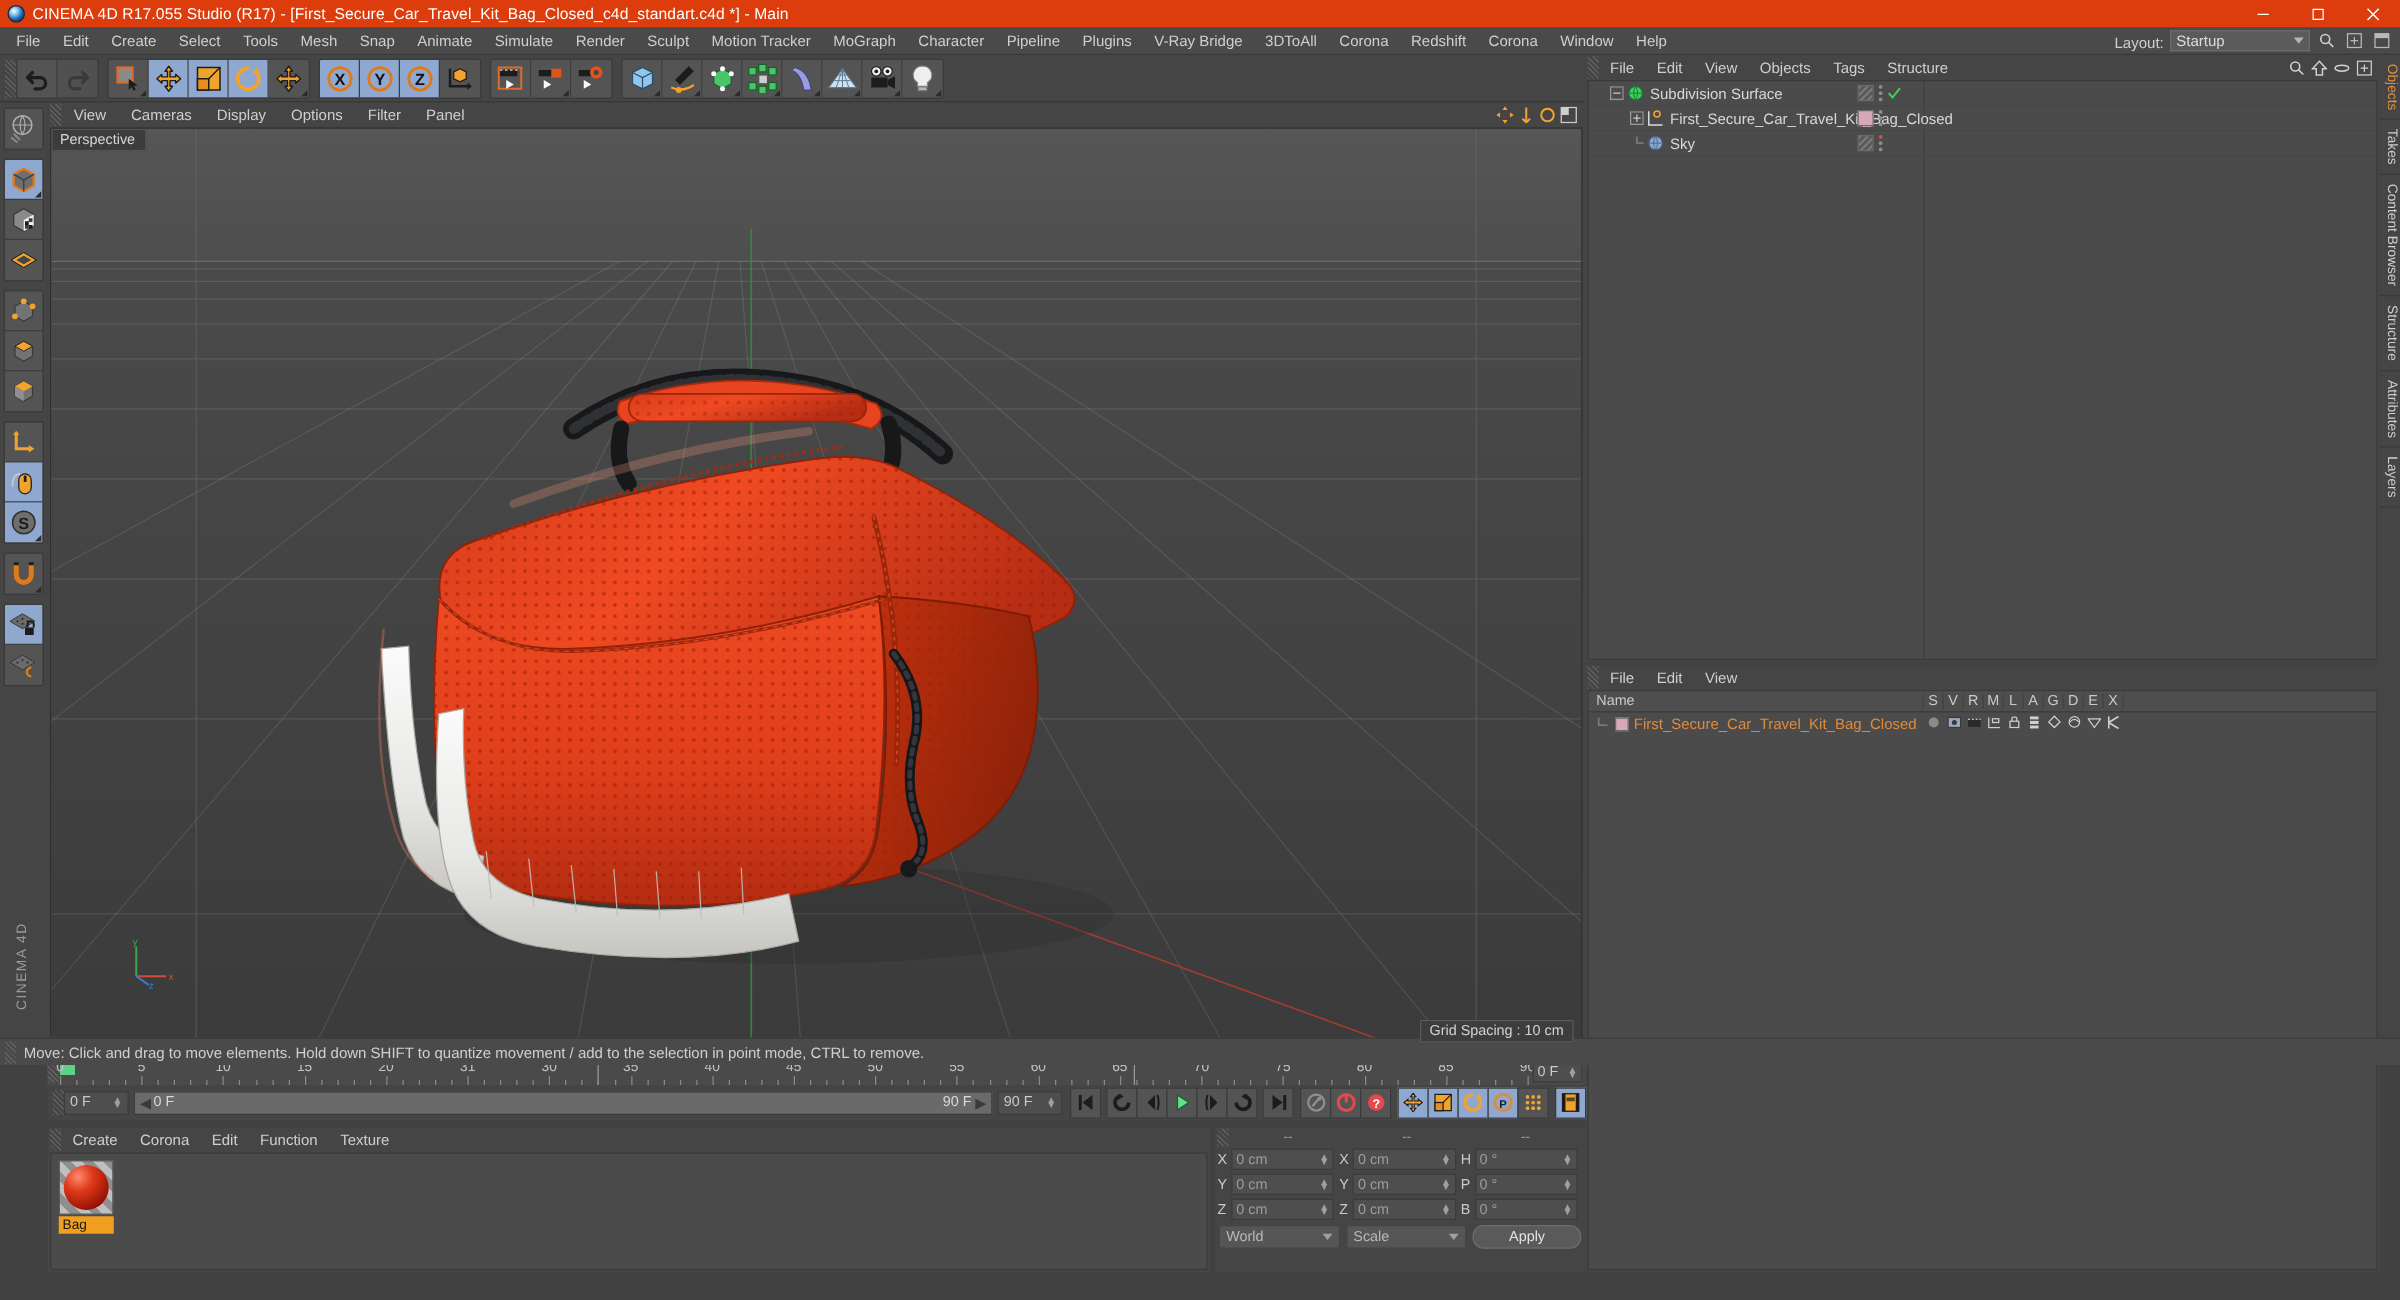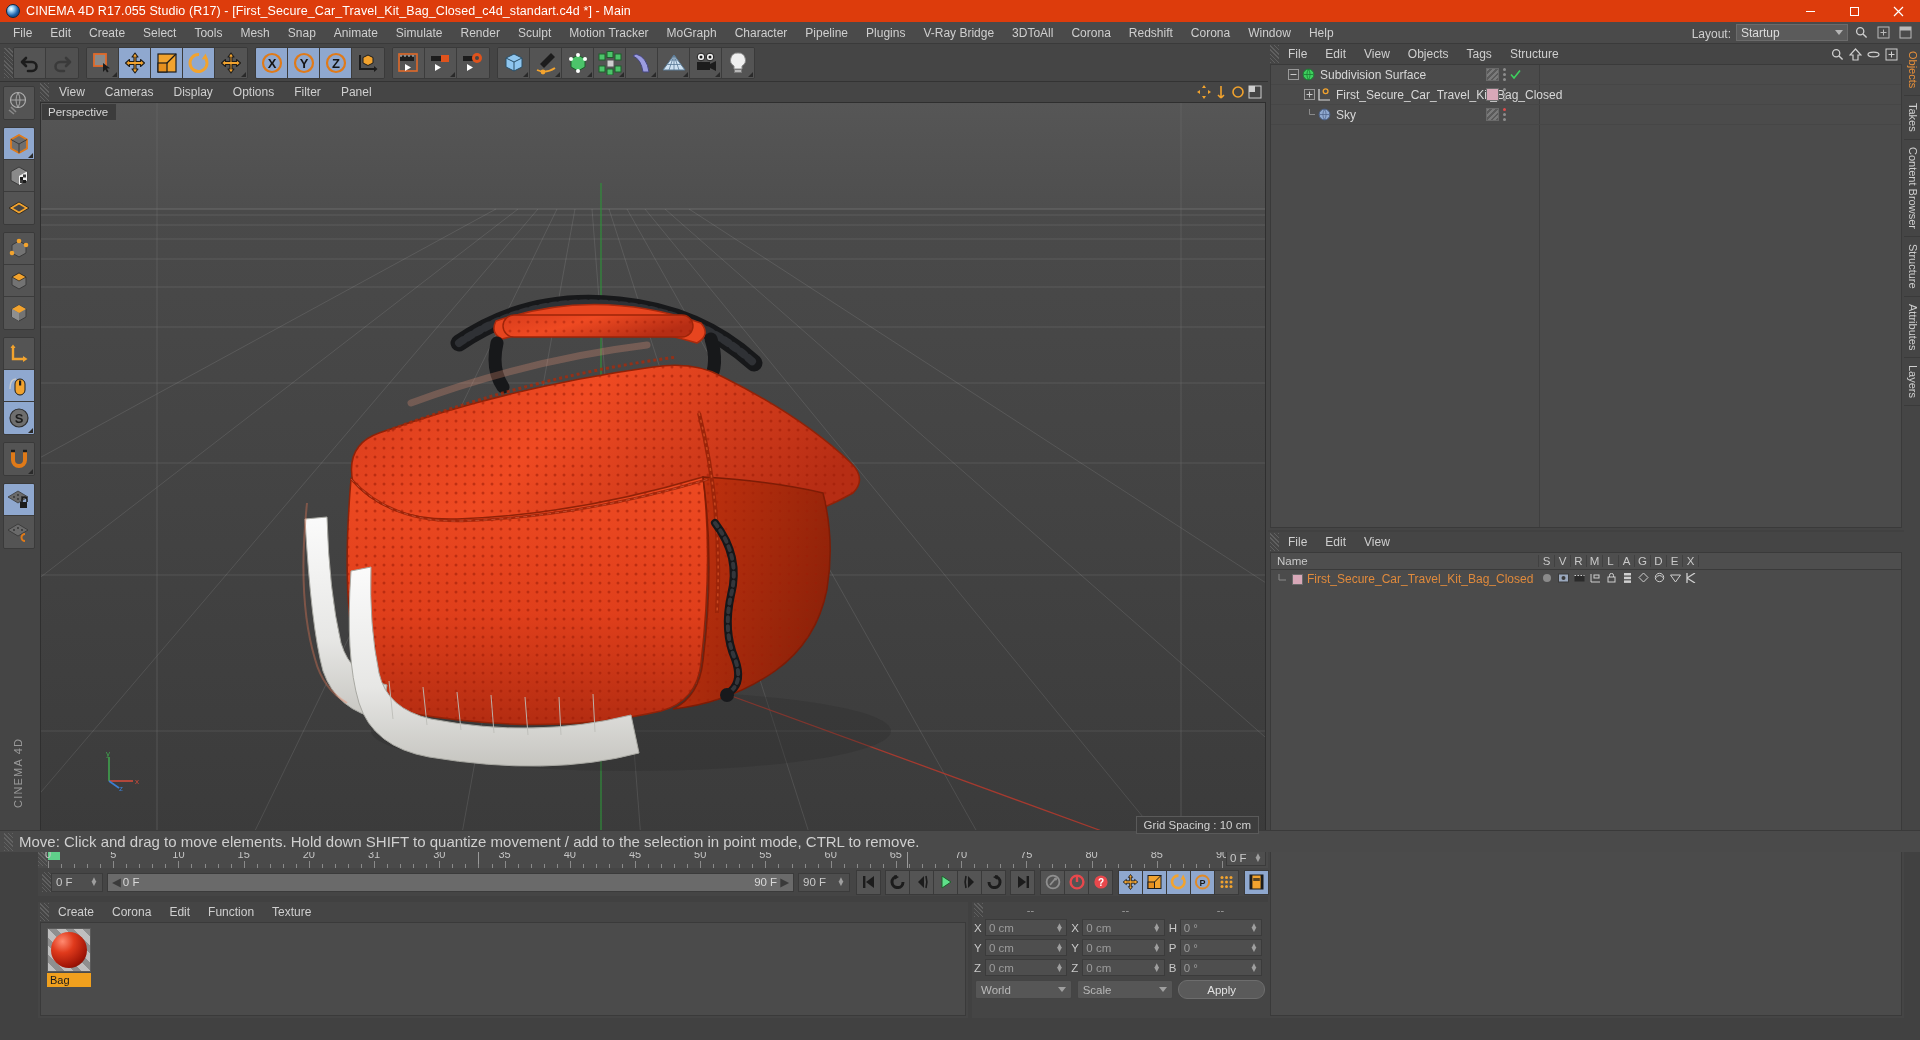--- a/index.html
+++ b/index.html
@@ -248,21 +248,21 @@
   }
   .apply-btn {
     flex:1; height:19px; background:#5a5a5a; border:1px solid #6d6d6d; border-radius:9px;
     display:flex;align-items:center;justify-content:center; font-size:11.5px; color:#e2e2e2;
   }
 
   
   .statusbar {
     position:absolute; left:0; bottom:0; width:1920px; height:22px;
     background:#4a4a4a; display:flex; align-items:center; padding-left:4px;
-    border-top:1px solid #3a3a3a; font-size:15px; color:#cfcfcf;
+    border-top:1px solid #3a3a3a; font-size:12px; color:#cfcfcf;
   }
 </style>
 </head>
 <body>
 
 <div class="app">
 
   <div class="titlebar">
     <div class="title-logo"></div>
     <div class="title-text">CINEMA 4D R17.055 Studio (R17) - [First_Secure_Car_Travel_Kit_Bag_Closed_c4d_standart.c4d *] - Main</div>

